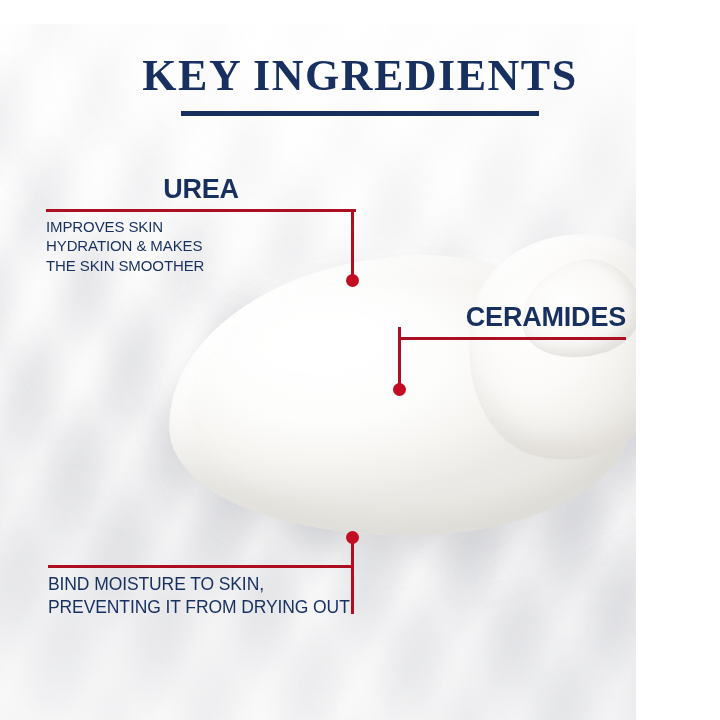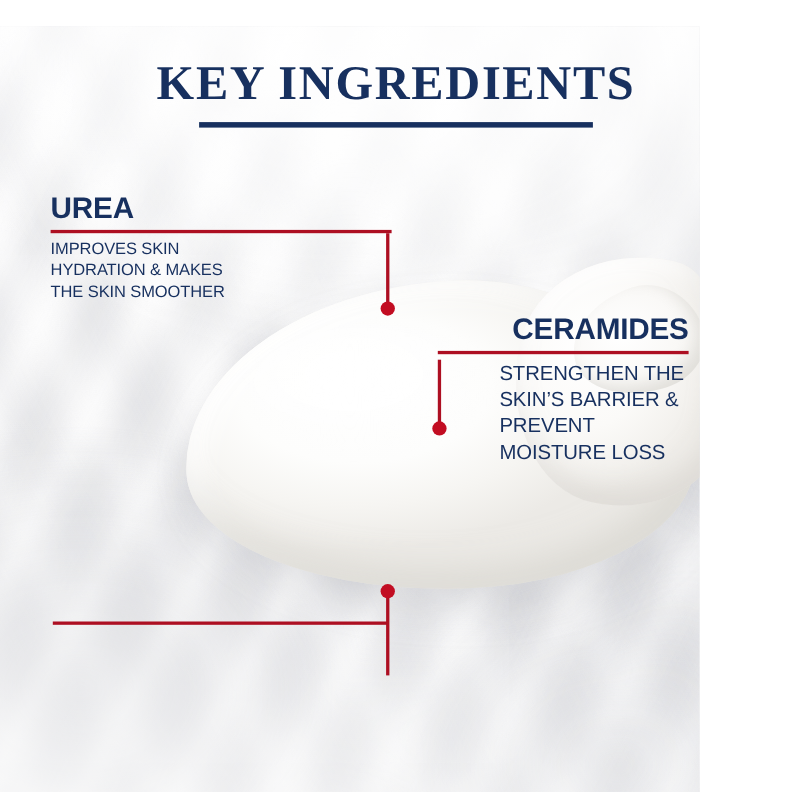--- a/index.html
+++ b/index.html
@@ -168,20 +168,21 @@
   .callout {
     position: absolute;
   }
   .callout-head {
     font-family: "Liberation Sans", sans-serif;
     font-weight: bold;
     color: #17305f;
     line-height: 1.02;
     white-space: pre-line;
     letter-spacing: -0.2px;
+    text-align: center;
   }
   .callout-rule {
     height: 3px;
     background: #ad0f22;
   }
   .callout-body {
     font-family: "Liberation Sans", sans-serif;
     color: #17305f;
     white-space: pre-line;
     letter-spacing: -0.1px;
@@ -193,21 +194,21 @@
     top: 152px;
     width: 310px;
   }
   #callout-urea .callout-head { font-size: 27px; }
   #callout-urea .callout-rule { width: 310px; margin-top: 5px; }
   #callout-urea .callout-body { font-size: 15px; line-height: 1.31; margin-top: 5px; }
 
   
   #callout-ceramides {
     left: 398px;
-    top: 262px;
+    top: 280px;
     width: 228px;
     text-align: left;
   }
   #callout-ceramides .callout-head { font-size: 27px; text-align: right; }
   #callout-ceramides .callout-rule { width: 228px; margin-top: 5px; }
   #callout-ceramides .callout-body {
     font-size: 18.5px; line-height: 1.31; margin-top: 5px; margin-left: 56px;
   }
 
   
@@ -273,27 +274,25 @@
     <div class="callout-body">IMPROVES SKIN
 HYDRATION &amp; MAKES
 THE SKIN SMOOTHER</div>
   </div>
   <div class="leader-v" id="leader-urea-line"></div>
   <div class="leader-dot" id="leader-urea-dot"></div>
 
   <div class="callout" id="callout-ceramides">
     <div class="callout-head">CERAMIDES</div>
     <div class="callout-rule"></div>
-    <div class="callout-body">STRENGTHEN THE
-SKIN’S BARRIER &amp;
-PREVENT
-MOISTURE LOSS</div>
   </div>
   <div class="leader-v" id="leader-ceramides-line"></div>
   <div class="leader-dot" id="leader-ceramides-dot"></div>
 
   <div class="callout" id="callout-nmf">
     <div class="callout-rule"></div>
+    <div class="callout-body">BIND MOISTURE TO SKIN,
+PREVENTING IT FROM DRYING OUT</div>
   </div>
   <div class="leader-v" id="leader-nmf-line"></div>
   <div class="leader-dot" id="leader-nmf-dot"></div>
 
 </div>
 
 </body></html>

